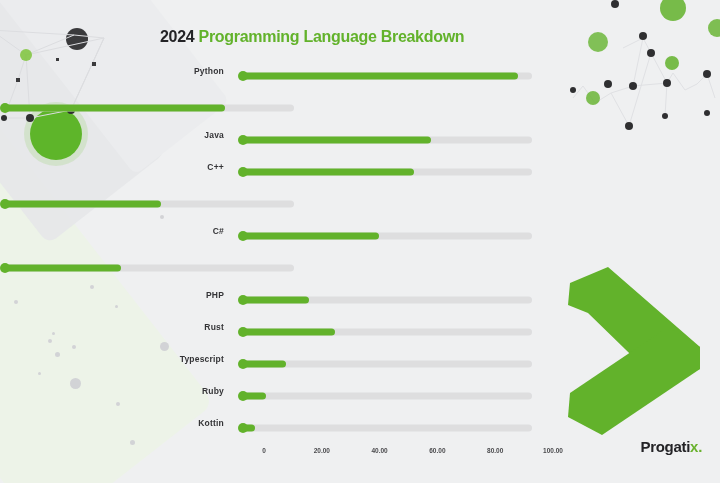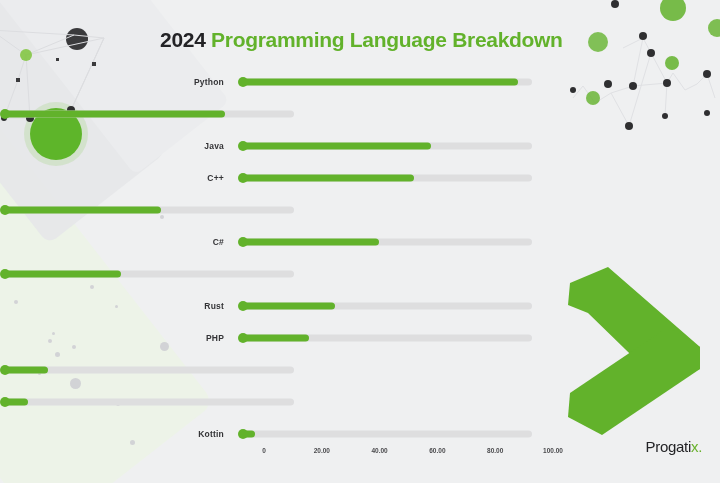--- a/index.html
+++ b/index.html
@@ -42,38 +42,38 @@
   .net{position:absolute;}
   .net-left{left:-4px;top:0px;}
   .net-right{right:0px;top:-2px;}
 
   
   .chevron{
     position:absolute;right:18px;bottom:48px;width:140px;height:170px;
   }
   .logo-text{
     position:absolute;right:18px;bottom:28px;
-    font-size:15px;font-weight:normal;color:#232326;letter-spacing:-.3px;
+    font-size:15px;font-weight:bold;color:#232326;letter-spacing:-.3px;
   }
   .logo-text .x{color:#6ab22e;}
 
   
   .title{
     position:absolute;left:160px;top:28px;
-    font-size:21px;font-weight:bold;letter-spacing:-.3px;white-space:nowrap;
+    font-size:16px;font-weight:bold;letter-spacing:-.3px;white-space:nowrap;
   }
   .title .year{color:#232326;}
   .title .rest{color:#62b22b;}
 
   
   .chart{
     position:absolute;left:0;top:66px;width:720px;height:400px;
   }
   .row{
-    position:relative;height:32px;display:flex;align-items:center;
+    position:relative;height:32px;display:flex;
   }
   .row-label{
     width:238px;text-align:right;padding-right:14px;
     font-size:8.5px;font-weight:bold;color:#343437;
     letter-spacing:.2px;box-sizing:border-box;
   }
   .track-wrap{
     position:relative;width:294px;height:20px;display:flex;align-items:center;
   }
   .track{
@@ -236,43 +236,45 @@
           </div>
         </div>
         <div class="row">
           <div class="track-wrap">
             <div class="track"></div>
             <div class="bar" style="width:115.60000000000001px"></div>
             <div class="knob"></div>
           </div>
         </div>
         <div class="row">
+          <div class="row-label">PHP</div>
+          <div class="track-wrap">
+            <div class="track"></div>
+            <div class="bar" style="width:66.47px"></div>
+            <div class="knob"></div>
+          </div>
+        </div>
+        <div class="row">
           <div class="row-label">Rust</div>
           <div class="track-wrap">
             <div class="track"></div>
             <div class="bar" style="width:92.48px"></div>
             <div class="knob"></div>
           </div>
         </div>
         <div class="row">
-          <div class="row-label">PHP</div>
-          <div class="track-wrap">
-            <div class="track"></div>
-            <div class="bar" style="width:66.47px"></div>
-            <div class="knob"></div>
-          </div>
-        </div>
-        <div class="row">
+          <div class="row-label">Typescript</div>
           <div class="track-wrap">
             <div class="track"></div>
             <div class="bar" style="width:43.35px"></div>
             <div class="knob"></div>
           </div>
         </div>
         <div class="row">
+          <div class="row-label">Ruby</div>
           <div class="track-wrap">
             <div class="track"></div>
             <div class="bar" style="width:23.12px"></div>
             <div class="knob"></div>
           </div>
         </div>
         <div class="row">
           <div class="row-label">Kottin</div>
           <div class="track-wrap">
             <div class="track"></div>

